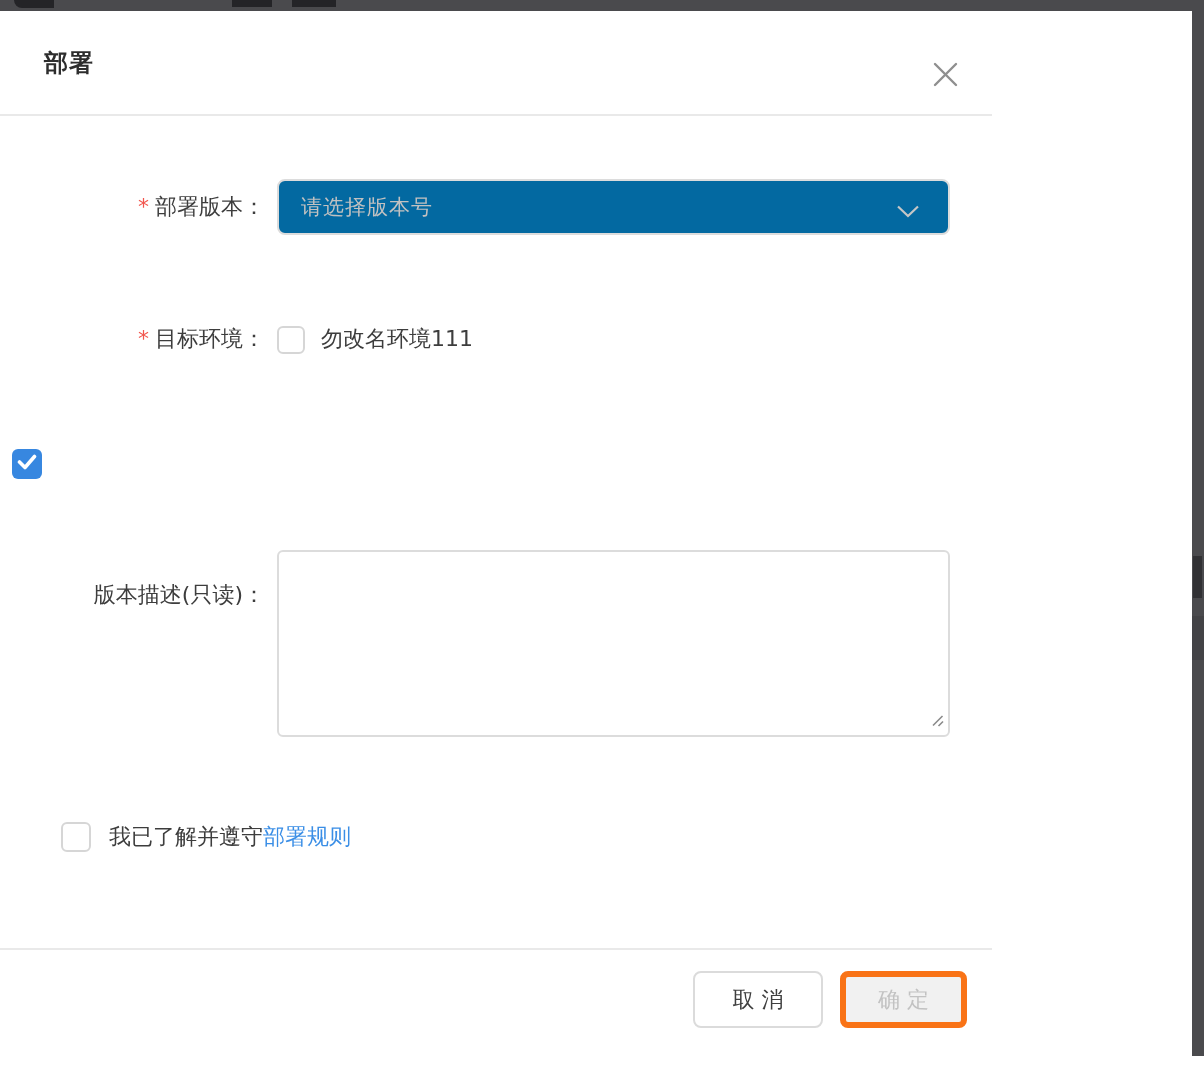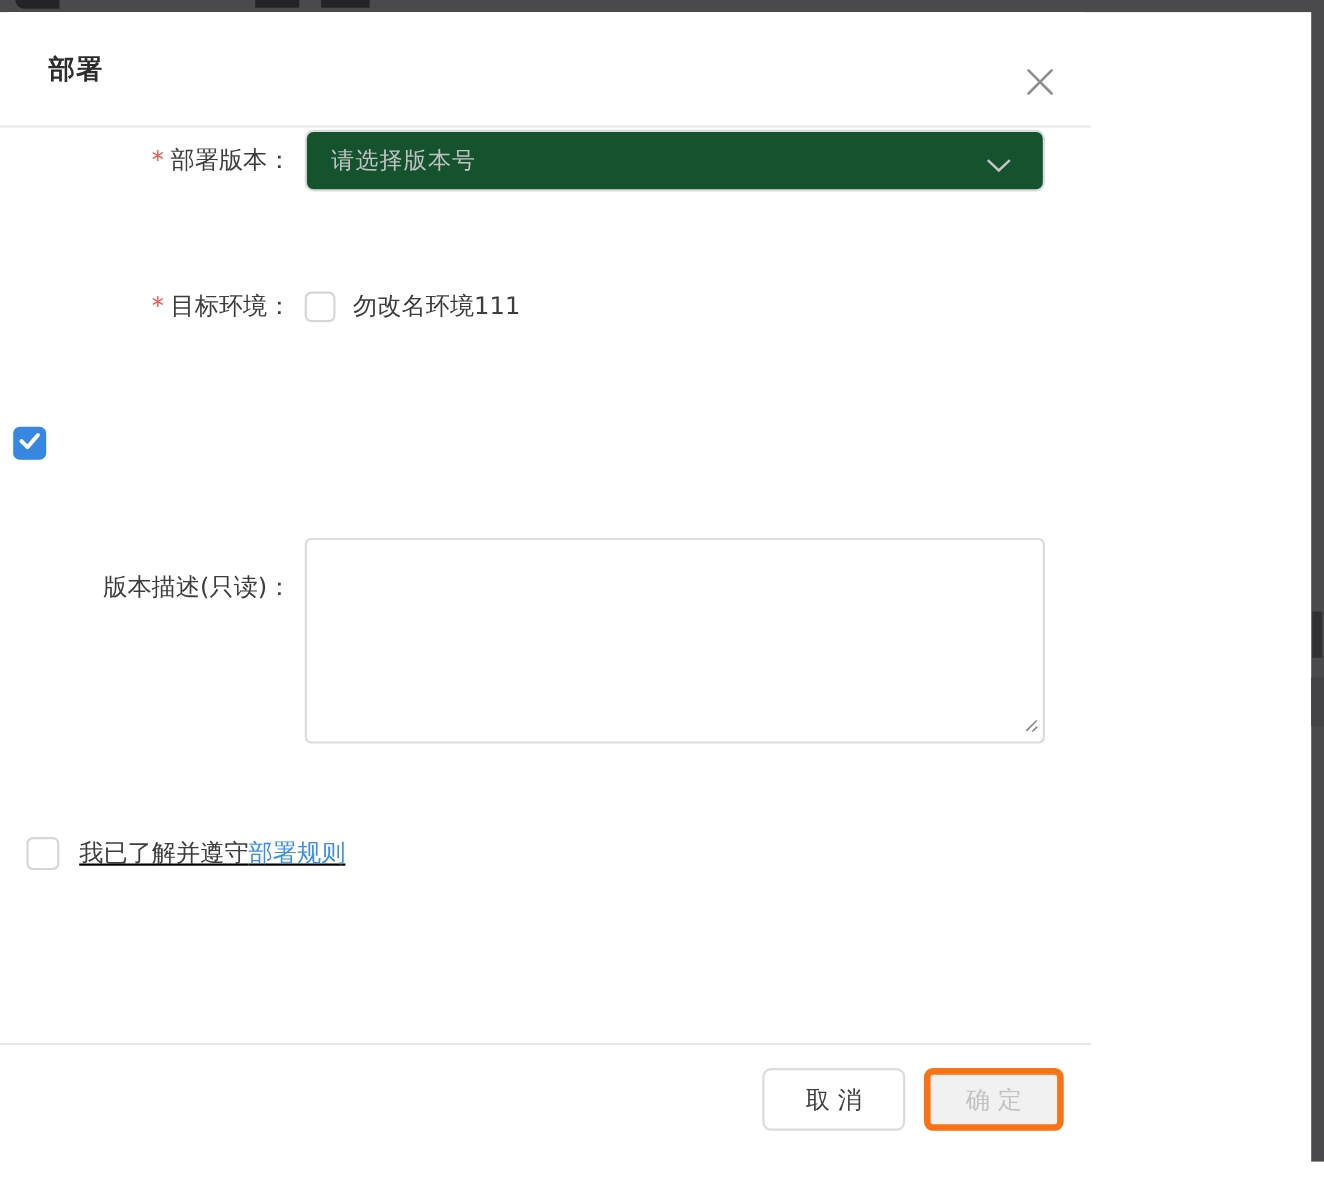--- a/index.html
+++ b/index.html
@@ -53,26 +53,26 @@
   .dialog-body { position: absolute; top: 107px; left: 0; right: 0; }
   .form-row { display: flex; align-items: center; }
   .form-label {
     width: 265px; flex: 0 0 265px;
     text-align: right;
     font-size: 22px; color: #3d3d3d;
   }
   .required-mark { color: #f2564d; font-size: 22px; margin-right: 6px; }
   .form-control { margin-left: 12px; flex: 1; margin-right: 42px; }
 
-  .row-version { height: 56px; }
+  .row-version { margin-top: 61px; height: 56px; }
   .select-box {
     position: relative;
     height: 56px; width: 100%;
     border: 2px solid #dcdcdc; border-radius: 8px;
-    background: #14532d;
+    background: #0369a1;
     display: flex; align-items: center;
     cursor: pointer;
   }
   .select-placeholder {
     margin-left: 22px;
     font-size: 21px; color: #c1c1c1;
     letter-spacing: 1px;
   }
   .select-arrow { position: absolute; right: 28px; top: 22px; }
 
@@ -105,21 +105,21 @@
     width: 100%; height: 100%;
     border: none; outline: none; resize: none;
     border-radius: 6px;
     font-size: 21px; color: #3d3d3d;
     padding: 10px 14px;
     font-family: "DejaVu Sans", "Liberation Sans", sans-serif;
     background: transparent;
   }
   .resize-handle { position: absolute; right: 3px; bottom: 3px; }
 
-  .row-agreement { margin-top: 85px; height: 30px; display: flex; align-items: flex-start; margin-left: 24px; text-decoration: underline; }
+  .row-agreement { margin-top: 85px; height: 30px; display: flex; align-items: flex-start; margin-left: 61px; }
   .agreement-box {
     width: 30px; height: 30px;
     border: 2px solid #d6d6d6; border-radius: 6px; background: #fff;
     cursor: pointer; flex: 0 0 30px;
   }
   .agreement-text { margin-left: 18px; font-size: 22px; color: #3d3d3d; }
   .agreement-link { font-size: 22px; color: #3a8ee6; text-decoration: none; cursor: pointer; }
 
   
   .dialog-footer {

